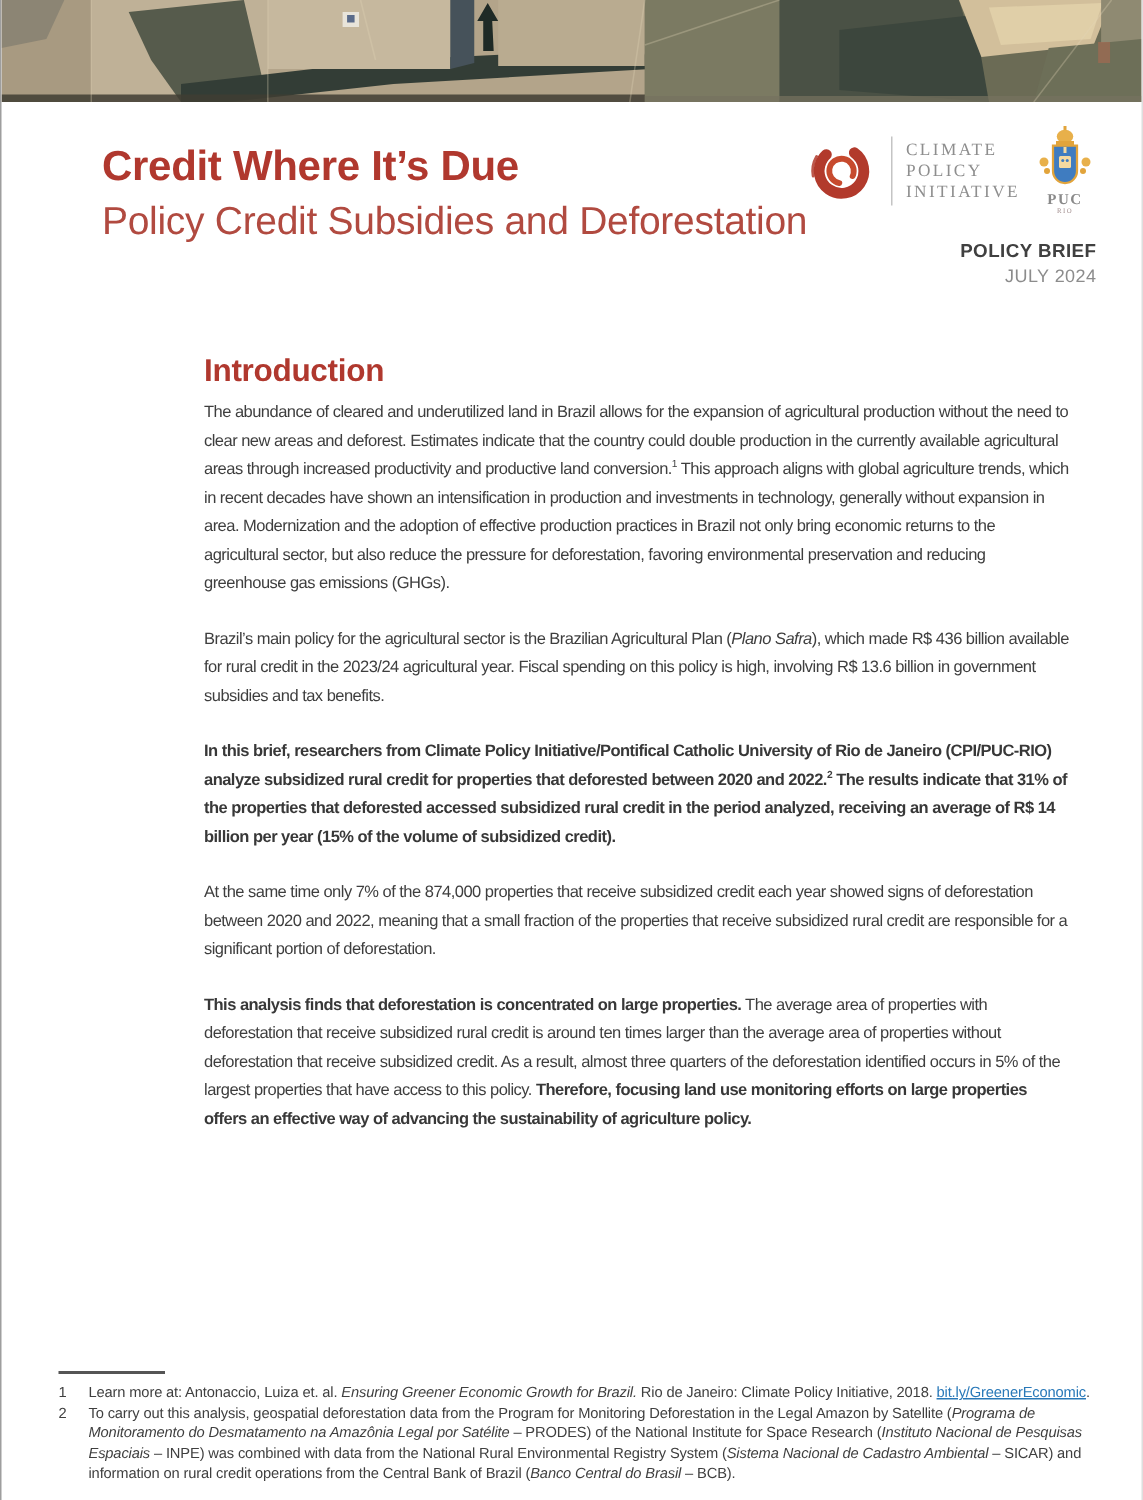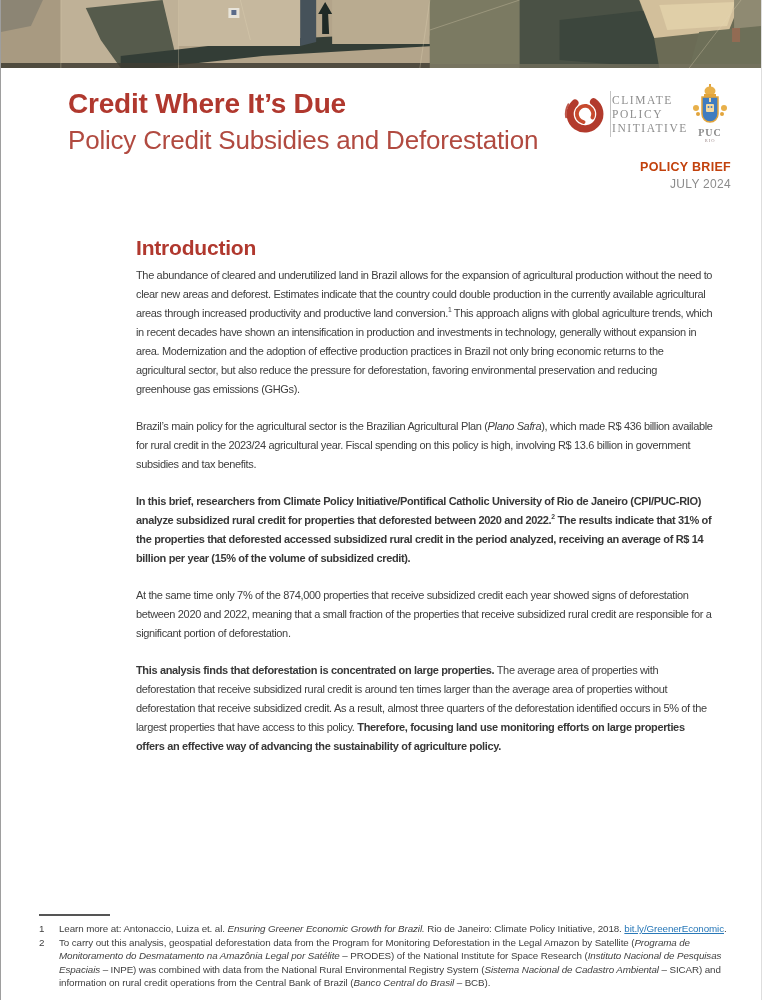--- a/index.html
+++ b/index.html
@@ -6,27 +6,27 @@
   .page{
     position:relative;width:762px;height:1000px;background:#fff;overflow:hidden;
     border-left:1px solid #9e9e9e;border-right:1px solid #dedede;box-sizing:border-box;
     font-family:"Liberation Sans", sans-serif;color:#3e3e3e;
   }
   
   .hero{width:100%;height:68px;display:block;}
   
   .masthead{position:relative;height:168px;}
   .title-block{position:absolute;left:67px;top:20px;}
-  .doc-title{margin:0 0 4px 0;font-size:28px;line-height:32px;font-weight:700;color:#b0382e;letter-spacing:-0.2px;}
+  .doc-title{margin:7px 0 4px 0;font-size:28px;line-height:32px;font-weight:700;color:#b0382e;letter-spacing:-0.2px;}
   .doc-subtitle{font-size:26px;line-height:32px;font-weight:400;color:#b14a40;letter-spacing:-0.2px;}
   .brand-block{position:absolute;right:30px;top:16px;text-align:right;}
-  .logos-row{display:flex;align-items:center;justify-content:flex-end;gap:1px;}
+  .logos-row{display:flex;align-items:center;justify-content:flex-end;gap:9px;}
   .logo-divider{width:1px;height:46px;background:#c4c4c4;}
   .cpi-wordmark{font-family:"Liberation Serif", serif;font-size:11.5px;line-height:14px;letter-spacing:1.6px;color:#8e8e8e;text-align:left;}
-  .brief-type{margin-top:16px;font-size:12.5px;font-weight:700;color:#c2410c;letter-spacing:0.3px;}
+  .brief-type{margin-top:16px;font-size:12.5px;font-weight:700;color:#404040;letter-spacing:0.3px;}
   .brief-date{margin-top:3px;font-size:12px;color:#8c8c8c;letter-spacing:0.3px;}
   
   .main-col{margin-left:135px;width:578px;}
   .section-heading{margin:0 0 6px 0;font-size:21px;font-weight:700;color:#b0382e;letter-spacing:-0.2px;}
   .body-p{margin:0 0 18px 0;font-size:11px;line-height:19px;letter-spacing:-0.35px;color:#3e3e3e;text-align:left;}
   .run-i{font-style:italic;}
   .run-b{font-weight:700;color:#383838;}
   .run-sup{vertical-align:super;font-size:62%;line-height:0;}
   .run-bsup{vertical-align:super;font-size:62%;line-height:0;font-weight:700;}
   .run-link{color:#2878b8;text-decoration:underline;cursor:pointer;}

